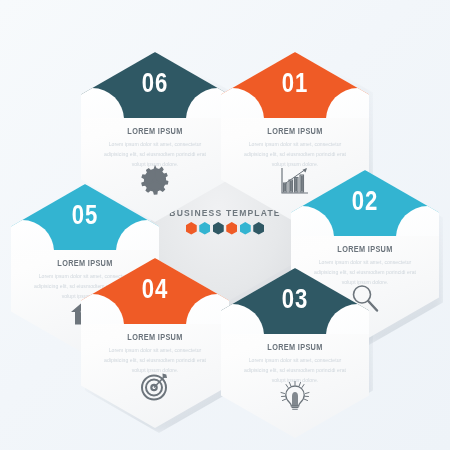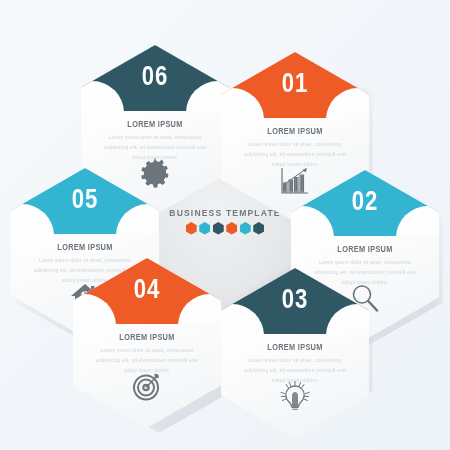--- a/index.html
+++ b/index.html
@@ -180,21 +180,21 @@
   <div id="center-label">BUSINESS TEMPLATE</div>
   <div id="center-dots">
     <span class="dot" style="background:#ef5b26"></span>
     <span class="dot" style="background:#33b4d1"></span>
     <span class="dot" style="background:#2f5864"></span>
     <span class="dot" style="background:#ef5b26"></span>
     <span class="dot" style="background:#33b4d1"></span>
     <span class="dot" style="background:#2f5864"></span>
   </div>
 
-  <div class="hex" style="left:81px; top:45px;">
+  <div class="hex" style="left:81px; top:52px;">
     <div class="banner" style="background:#2f5864">
       <div class="banner-notch-l"></div>
       <div class="banner-notch-r"></div>
     </div>
     <div class="hex-num">06</div>
     <div class="hex-title">LOREM IPSUM</div>
     <div class="hex-body">Lorem ipsum dolor sit amet, consectetur adipisicing elit, sd eiusmodtem porincidi erat volupt ipsum dolore.</div>
     <div class="hex-icon">
       <svg width="32" height="32" viewBox="0 0 64 64">
         <g fill="#6d757c">
@@ -231,21 +231,21 @@
           <rect x="32.2" y="28.2" width="4.6" height="26.6"></rect>
           <rect x="43.2" y="23.2" width="4.6" height="31.6"></rect>
         </g>
         <path d="M8 42 L54 10" stroke="#6d757c" stroke-width="2" fill="none"></path>
         <path d="M56 8 L47 11.5 L53 17 Z" fill="#6d757c"></path>
         <path d="M6 8 L6 58 L58 58" stroke="#6d757c" stroke-width="2.4" fill="none"></path>
       </svg>
     </div>
   </div>
 
-  <div class="hex" style="left:11px; top:168px;">
+  <div class="hex" style="left:11px; top:184px;">
     <div class="banner" style="background:#33b4d1">
       <div class="banner-notch-l"></div>
       <div class="banner-notch-r"></div>
     </div>
     <div class="hex-num">05</div>
     <div class="hex-title">LOREM IPSUM</div>
     <div class="hex-body">Lorem ipsum dolor sit amet, consectetur adipisicing elit, sd eiusmodtem porincidi erat volupt ipsum dolore.</div>
     <div class="hex-icon">
       <svg width="32" height="32" viewBox="0 0 64 64">
         <path d="M32 8 L60 32 L52 32 L52 57 L12 57 L12 32 L4 32 Z" fill="#6d757c"></path>
@@ -266,21 +266,21 @@
     <div class="hex-title">LOREM IPSUM</div>
     <div class="hex-body">Lorem ipsum dolor sit amet, consectetur adipisicing elit, sd eiusmodtem porincidi erat volupt ipsum dolore.</div>
     <div class="hex-icon">
       <svg width="32" height="32" viewBox="0 0 64 64">
         <circle cx="26" cy="25" r="17" fill="none" stroke="#6d757c" stroke-width="3.2"></circle>
         <path d="M38.5 38 L56 57" stroke="#6d757c" stroke-width="5" stroke-linecap="round" fill="none"></path>
       </svg>
     </div>
   </div>
 
-  <div class="hex" style="left:73px; top:258px;">
+  <div class="hex" style="left:81px; top:258px;">
     <div class="banner" style="background:#ef5b26">
       <div class="banner-notch-l"></div>
       <div class="banner-notch-r"></div>
     </div>
     <div class="hex-num">04</div>
     <div class="hex-title">LOREM IPSUM</div>
     <div class="hex-body">Lorem ipsum dolor sit amet, consectetur adipisicing elit, sd eiusmodtem porincidi erat volupt ipsum dolore.</div>
     <div class="hex-icon">
       <svg width="32" height="32" viewBox="0 0 64 64">
         <circle cx="30" cy="35" r="24" fill="none" stroke="#6d757c" stroke-width="4"></circle>

